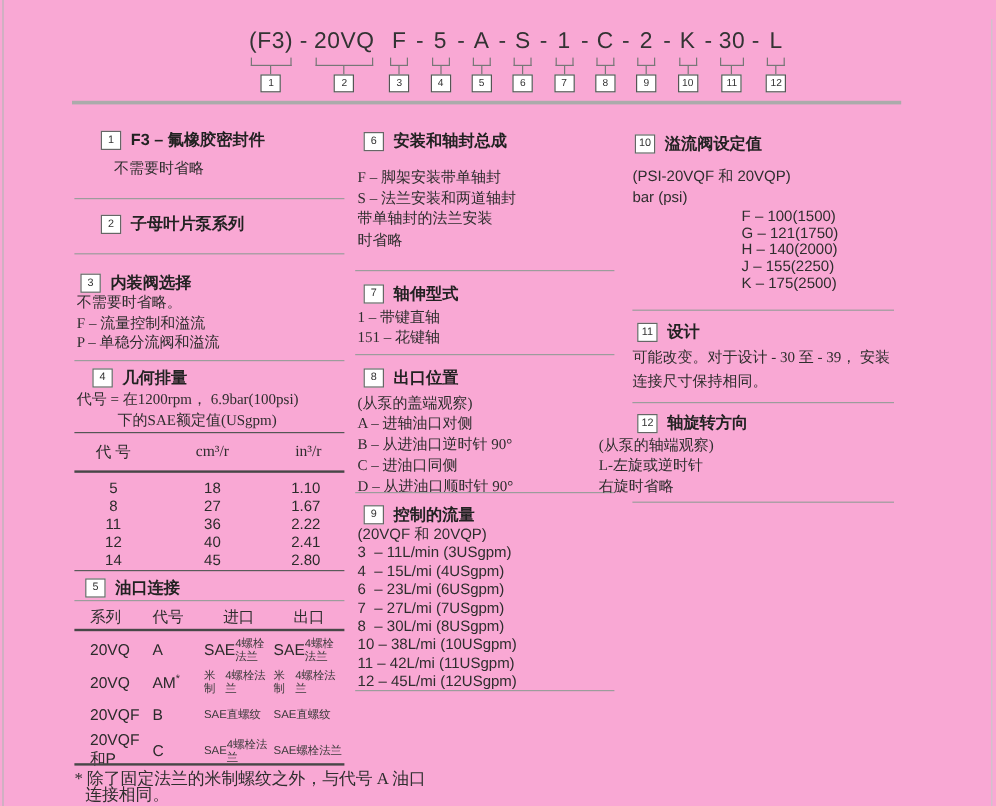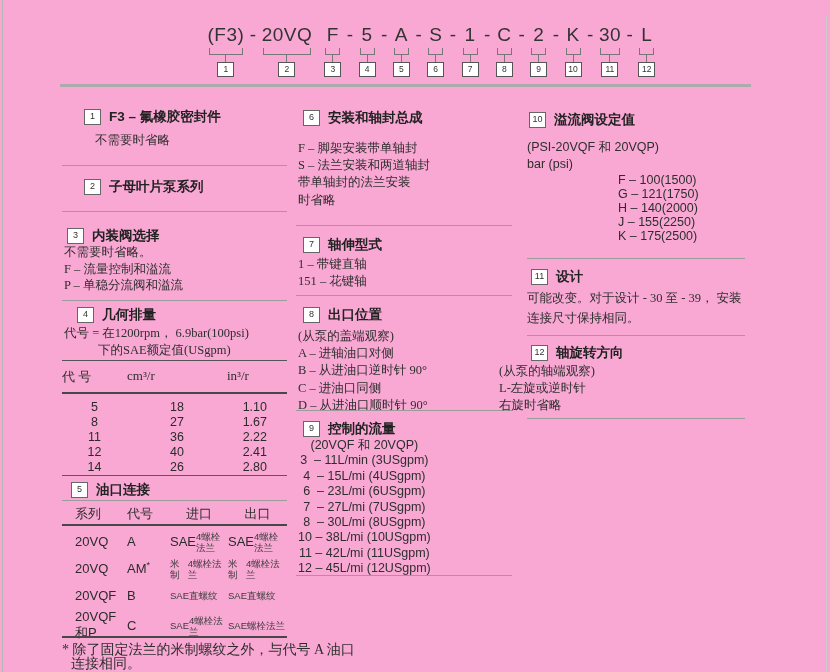--- a/index.html
+++ b/index.html
@@ -26,33 +26,33 @@
   
   .section{position:absolute;}
   .sec-title{display:flex;align-items:center;gap:8px;font-weight:bold;font-size:13.5px;color:#222;white-space:nowrap;}
   .num-box{width:15px;height:14px;border:1px solid #666;background:#fff;flex:none;
            font-size:9px;font-weight:400;text-align:center;line-height:13px;color:#333;}
   .lines{position:absolute;}
   .body-line{font-family:"Liberation Serif",serif;font-size:12.5px;line-height:16.5px;
              color:#2e2e2e;white-space:pre;}
   .sans .body-line{font-family:"Liberation Sans",sans-serif;}
   .tight .body-line{line-height:13.9px;}
-  .lh155 .body-line{line-height:15.4px;text-align:center;}
+  .lh155 .body-line{line-height:15.4px;}
   .lh17 .body-line{line-height:17.2px;}
   .lh20 .body-line{line-height:20px;}
   .s4notes .body-line:nth-child(2){padding-left:34px;}
   .footnote .body-line{font-size:14px;line-height:14px;}
   .footnote .body-line:nth-child(2){padding-left:9px;}
 
   
   .disp-table{position:absolute;width:225px;}
   .dt-head{display:grid;grid-template-columns:65px 100px 60px;
            border-top:1px solid #555;border-bottom:2px solid #474747;
            padding:7px 0 6px 0;font-family:"Liberation Serif",serif;font-size:13px;color:#2e2e2e;}
-  .dt-head span{text-align:left;}
+  .dt-head span{text-align:center;}
   .dt-body{padding-top:6px;}
   .dt-row{display:grid;grid-template-columns:65px 100px 60px;line-height:15px;font-size:12.5px;}
   .dt-row .c1{text-align:center;}
   .dt-row .c2{text-align:center;}
   .dt-row .c3{text-align:right;padding-right:20px;}
 
   
   .pt-head{position:absolute;width:225px;display:grid;grid-template-columns:60px 48px 58px 59px;
            font-family:"Liberation Serif",serif;font-size:13px;color:#2e2e2e;}
   .pt-head .h1{padding-left:13px;}
@@ -228,21 +228,21 @@
           <span class="c c2">36</span>
           <span class="c c3">2.22</span>
         </div>
         <div class="dt-row">
           <span class="c c1">12</span>
           <span class="c c2">40</span>
           <span class="c c3">2.41</span>
         </div>
         <div class="dt-row">
           <span class="c c1">14</span>
-          <span class="c c2">26</span>
+          <span class="c c2">45</span>
           <span class="c c3">2.80</span>
         </div>
       </div>
   </div>
 
   <div class="rule-med" style="left:62px;top:475px;width:225px;"></div>
   <div class="section" style="left:71px;top:481px;">
     <div class="sec-title">
       <span class="num-box">5</span>
       <span>油口连接</span>

